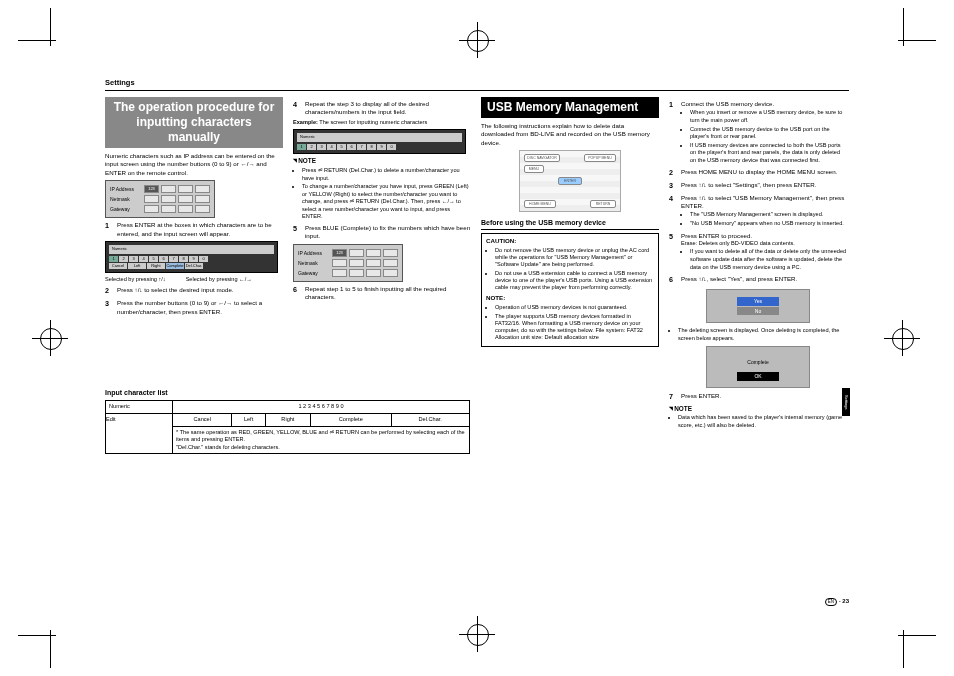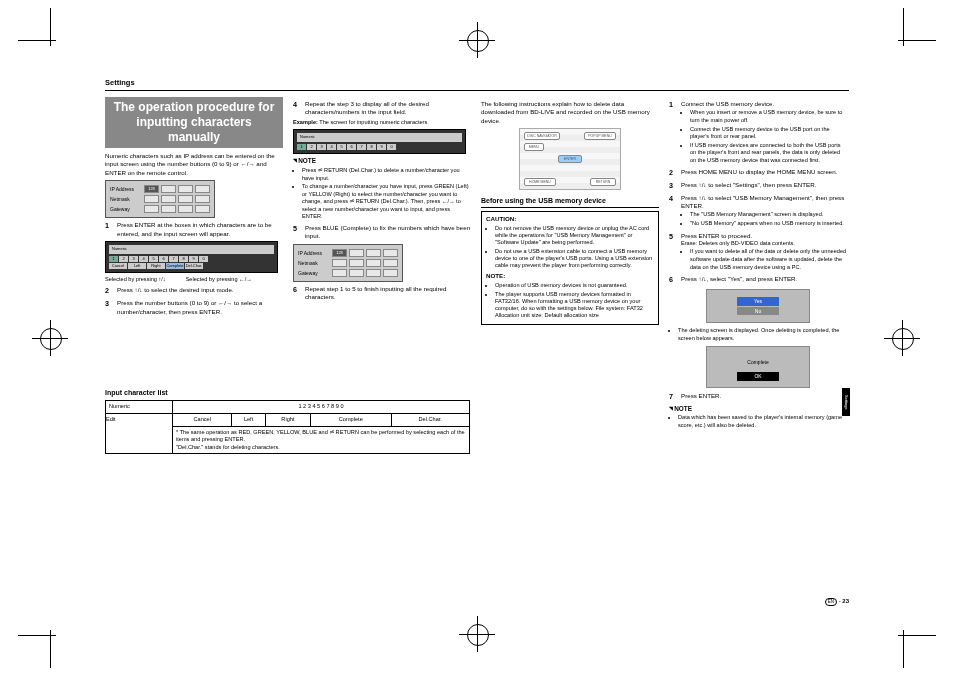--- a/index.html
+++ b/index.html
@@ -405,20 +405,21 @@
           <div class="cell"></div>
       </div>
 
       <div class="step">
           <div class="n">6</div>
           <div class="body">Repeat step 1 to 5 to finish inputting all the required characters.</div>
         </div>
     </div>
 
     <div class="col">
+      <div class="titlebox dark">USB Memory Management</div>
       <div class="para">The following instructions explain how to delete data downloaded from BD-LIVE and recorded on the USB memory device.</div>
 
       <div class="remote">
         <div class="btn" style="top:3px;left:4px;width:34px">DISC NAVIGATOR</div>
         <div class="btn" style="top:3px;right:4px;width:30px">POPUP MENU</div>
         <div class="btn" style="top:14px;left:4px;width:18px">MENU</div>
         <div class="btn" style="top:26px;left:38px;width:22px;background:#9cf">ENTER</div>
         <div class="btn" style="bottom:3px;left:4px;width:30px">HOME MENU</div>
         <div class="btn" style="bottom:3px;right:4px;width:24px">RETURN</div>
       </div>

